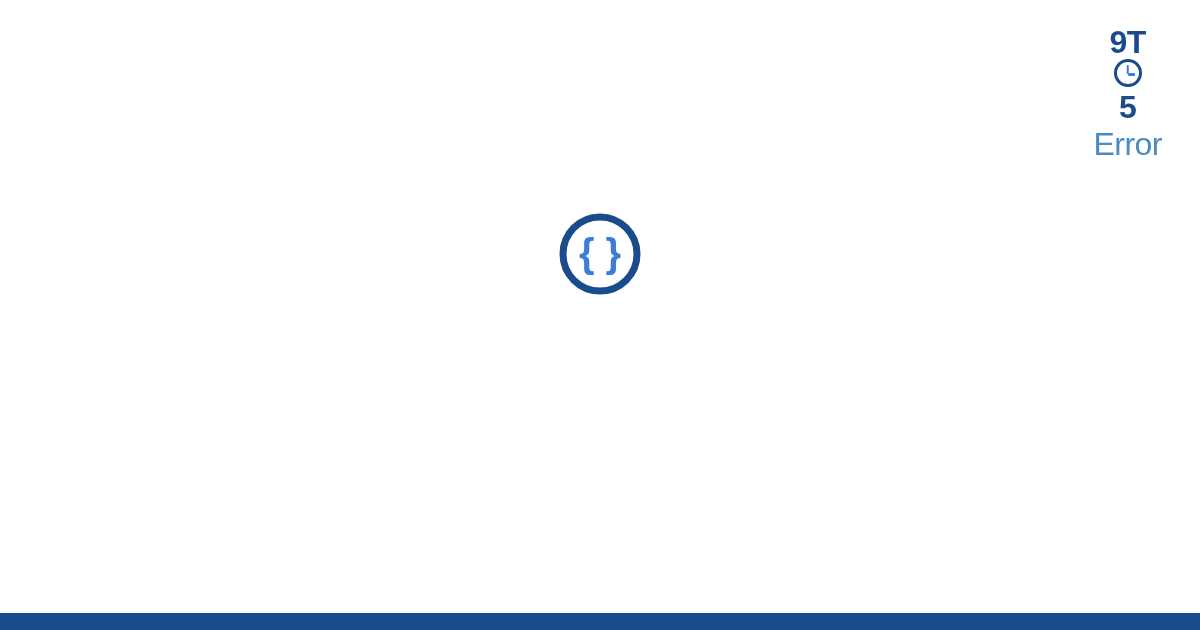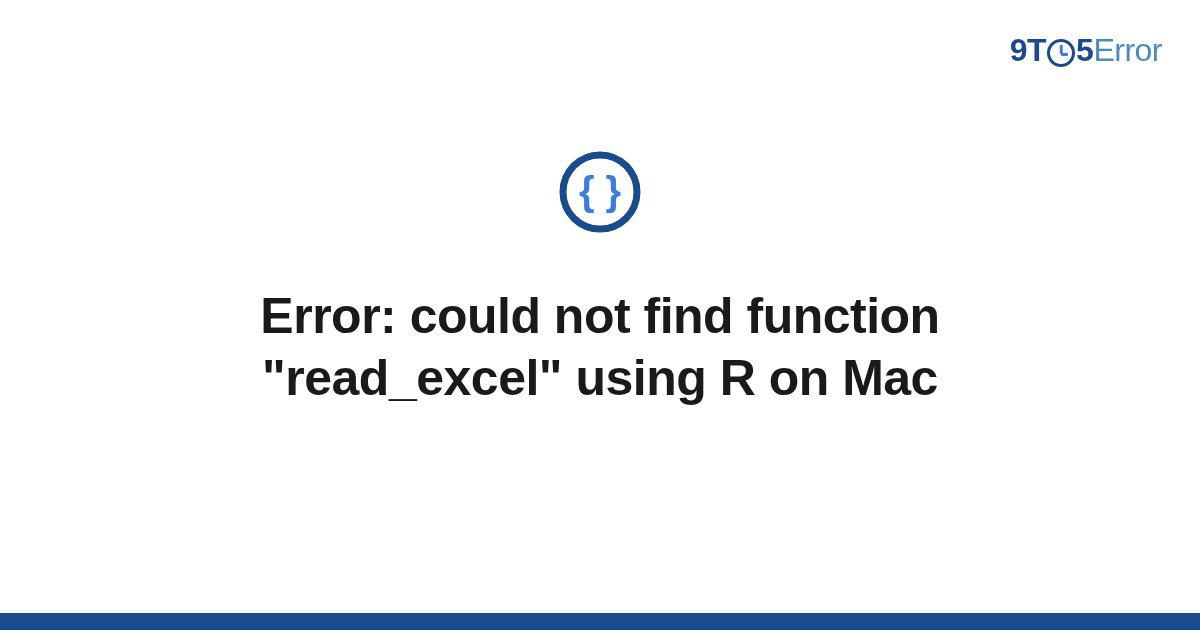--- a/index.html
+++ b/index.html
@@ -10,27 +10,28 @@
     body {
       width: 1200px;
       height: 630px;
       font-family: Arial, Helvetica, sans-serif;
       background: #ffffff;
       position: relative;
       overflow: hidden;
     }
     .header {
       position: absolute;
-      top: 32px;
+      top: 24px;
       right: 38px;
       display: flex;
-      align-items: flex-end;
+      align-items: center;
       font-size: 32px;
       font-weight: 600;
       letter-spacing: -0.5px;
+      flex-direction: column;
     }
     .logo-9t {
       color: #1a4b8c;
     }
     .logo-clock {
       display: inline-flex;
       align-items: center;
       justify-content: center;
       width: 28px;
       height: 28px;
@@ -113,16 +114,15 @@
   <span class="logo-answer">Error</span>
 </div>
 
 <div class="content">
   <div class="braces-icon">
     <svg width="82" height="82" viewBox="0 0 82 82">
       <circle cx="41" cy="41" r="37" fill="none" stroke="#1a4b8c" stroke-width="7"></circle>
       <text x="41" y="54" font-size="40" font-weight="700" fill="#3b7dd8" text-anchor="middle" font-family="Arial">{ }</text>
     </svg>
   </div>
-  <h1 class="title">Error: could not find function "read_excel" using R on Mac</h1>
 </div>
 
 <div class="footer-bar"></div>
 
 </body></html>

